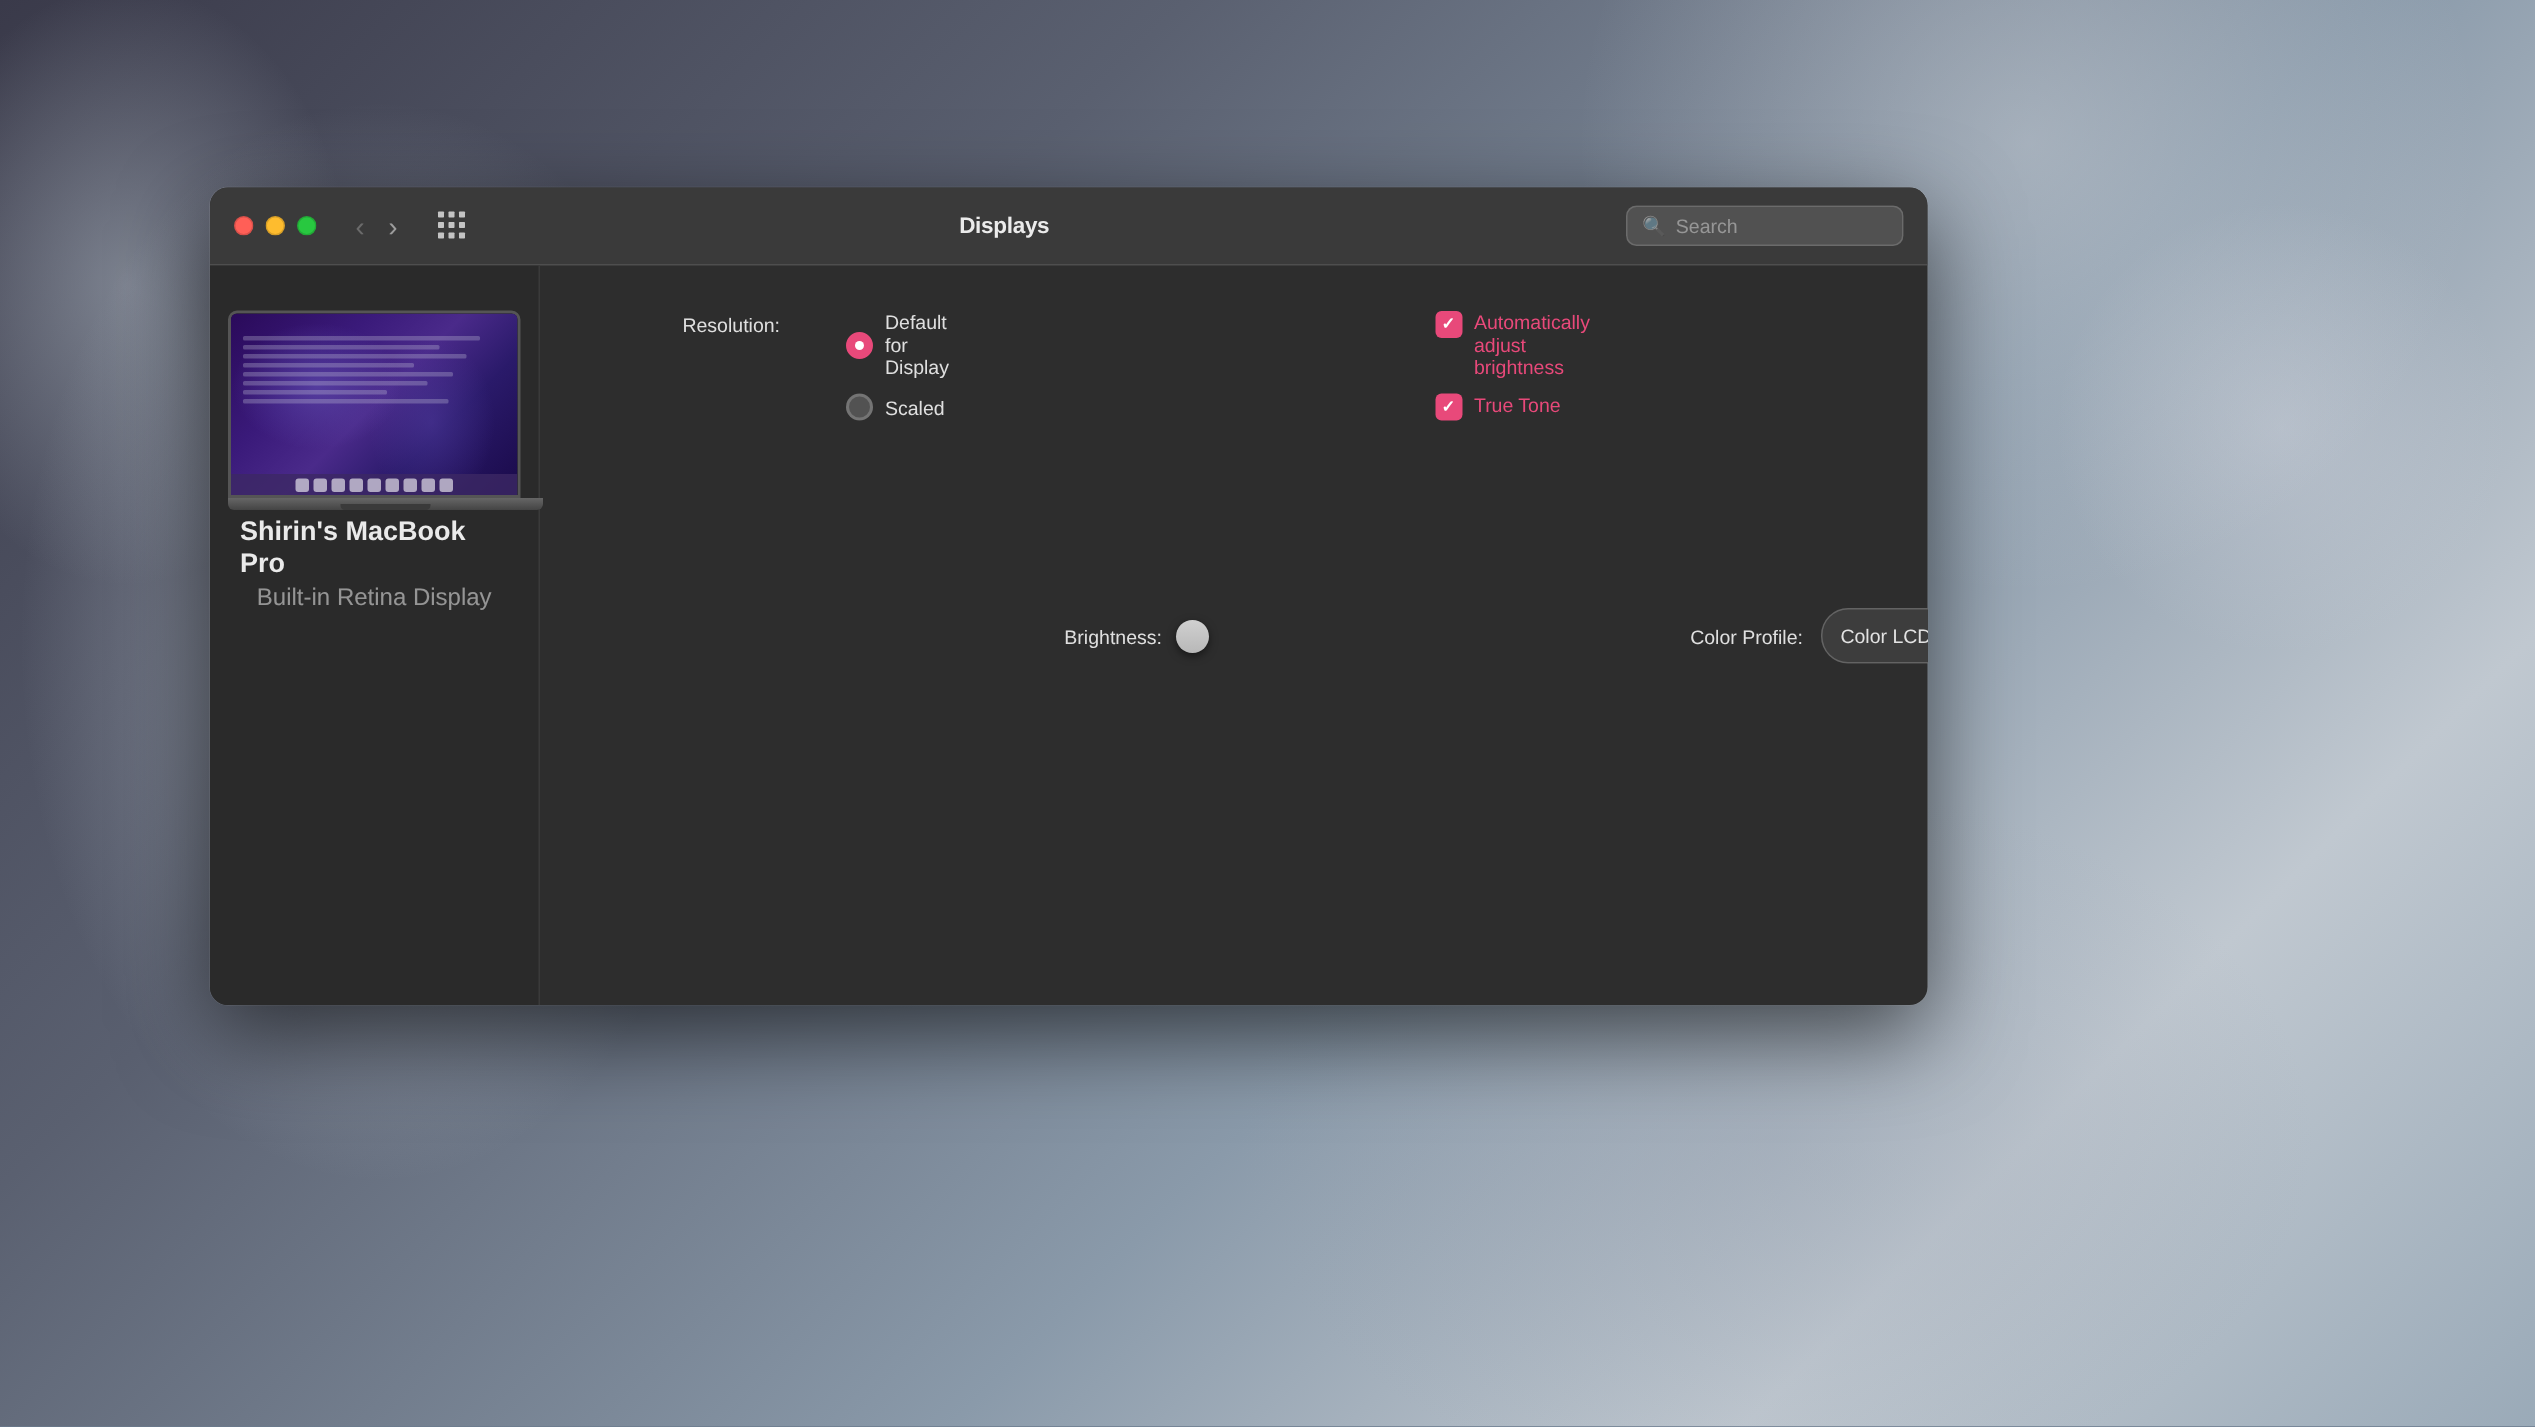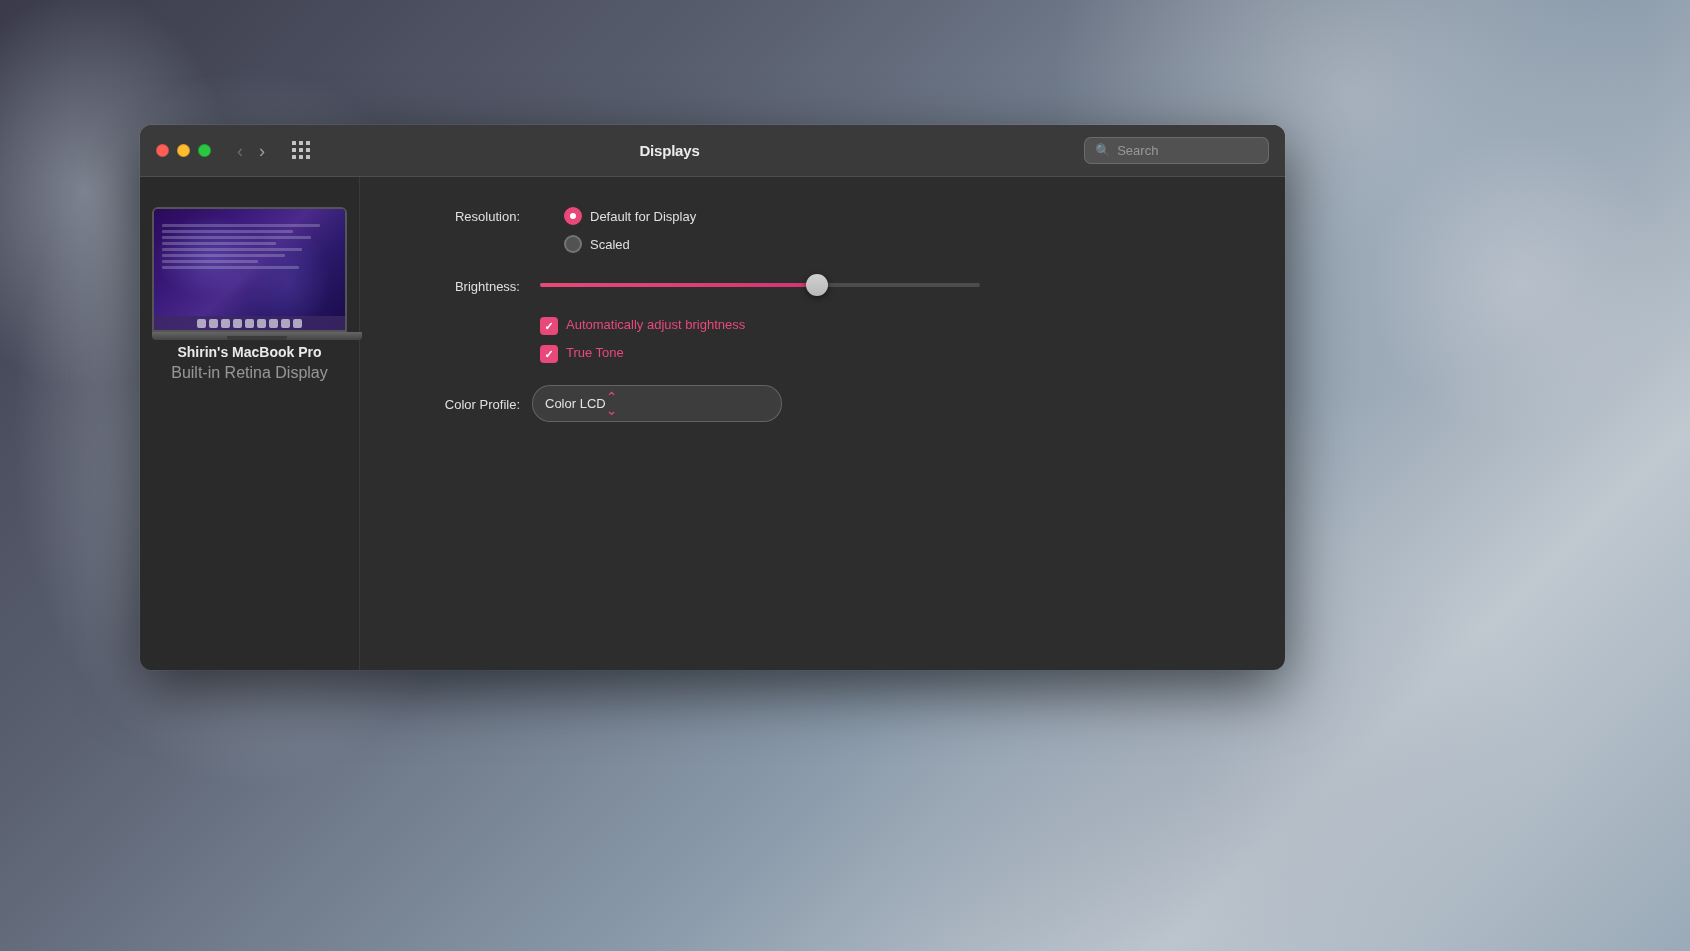--- a/index.html
+++ b/index.html
@@ -269,38 +269,38 @@
       left: 50%;
       transform: translateX(-50%);
       width: 60px;
       height: 4px;
       background: #3a3a3a;
       border-radius: 0 0 3px 3px;
     }
 
     .device-name {
       color: rgba(255,255,255,0.9);
-      font-size: 14px;
+      font-size: 18px;
       font-weight: 600;
       margin-top: 12px;
     }
 
     .device-subtitle {
       color: rgba(255,255,255,0.5);
       font-size: 16px;
       text-align: center;
       margin-top: 4px;
     }
 
     
     .main-panel {
       flex: 1;
       padding: 30px 40px;
       display: flex;
-      flex-direction: column;
+      flex-direction: row;
       gap: 22px;
       overflow-y: auto;
     }
 
     
     .settings-row {
       display: flex;
       align-items: flex-start;
       gap: 20px;
     }

